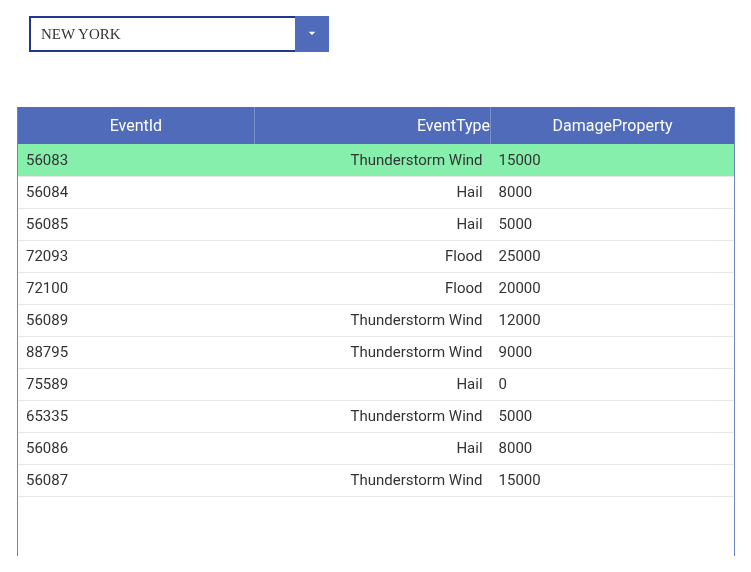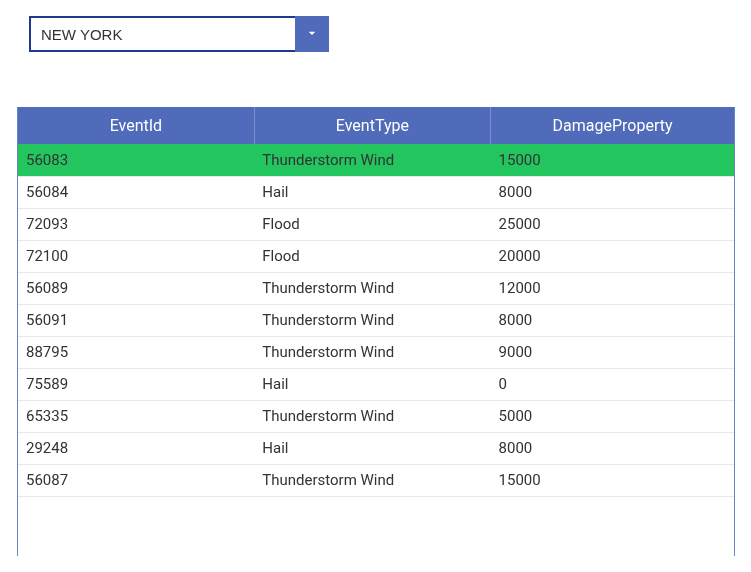--- a/index.html
+++ b/index.html
@@ -22,21 +22,21 @@
       width: 300px;
       height: 36px;
       display: flex;
     }
     .dropdown-input {
       flex: 1;
       border: 2px solid #20388e;
       border-right: none;
       padding: 0 10px;
       font-size: 15px;
-      font-family: Liberation Sans, sans-serif;
+      font-family: Liberation Serif, serif;
       color: #333;
       outline: none;
       background: #ffffff;
     }
     .dropdown-button {
       width: 34px;
       background: #4f6bb9;
       border: none;
       display: flex;
       align-items: center;
@@ -79,28 +79,29 @@
     tbody td {
       height: 32px;
       font-size: 15px;
       color: #333;
       padding: 0 8px;
       border-bottom: 1px solid #e8e8e8;
       white-space: nowrap;
       overflow: hidden;
     }
     tbody tr:first-child td {
-      background: #22c55e;
+      background: #86efac;
     }
     .col-eventid {
       width: 33%;
       margin-top: 48px;
     }
     .col-eventtype {
       width: 33%;
+      text-align: right;
     }
     .col-damage {
       width: 34%;
     }
   </style>
 </head>
 <body>
 
 <div class="dropdown-container">
   <input type="text" class="dropdown-input" readonly="" value="NEW YORK" style="">
@@ -127,56 +128,56 @@
           <td class="col-eventid">56083</td>
           <td class="col-eventtype">Thunderstorm Wind</td>
           <td class="col-damage">15000</td>
         </tr>
         <tr>
           <td class="col-eventid">56084</td>
           <td class="col-eventtype">Hail</td>
           <td class="col-damage">8000</td>
         </tr>
         <tr>
+          <td class="col-eventid">56085</td>
+          <td class="col-eventtype">Hail</td>
+          <td class="col-damage">5000</td>
+        </tr>
+        <tr>
           <td class="col-eventid">72093</td>
           <td class="col-eventtype">Flood</td>
           <td class="col-damage">25000</td>
         </tr>
         <tr>
           <td class="col-eventid">72100</td>
           <td class="col-eventtype">Flood</td>
           <td class="col-damage">20000</td>
         </tr>
         <tr>
           <td class="col-eventid">56089</td>
           <td class="col-eventtype">Thunderstorm Wind</td>
           <td class="col-damage">12000</td>
-        </tr>
-        <tr>
-          <td class="col-eventid">56091</td>
-          <td class="col-eventtype">Thunderstorm Wind</td>
-          <td class="col-damage">8000</td>
         </tr>
         <tr>
           <td class="col-eventid">88795</td>
           <td class="col-eventtype">Thunderstorm Wind</td>
           <td class="col-damage">9000</td>
         </tr>
         <tr>
           <td class="col-eventid">75589</td>
           <td class="col-eventtype">Hail</td>
           <td class="col-damage">0</td>
         </tr>
         <tr>
           <td class="col-eventid">65335</td>
           <td class="col-eventtype">Thunderstorm Wind</td>
           <td class="col-damage">5000</td>
         </tr>
         <tr>
-          <td class="col-eventid">29248</td>
+          <td class="col-eventid">56086</td>
           <td class="col-eventtype">Hail</td>
           <td class="col-damage">8000</td>
         </tr>
         <tr>
           <td class="col-eventid">56087</td>
           <td class="col-eventtype">Thunderstorm Wind</td>
           <td class="col-damage">15000</td>
         </tr>
       </tbody>
   </table>

